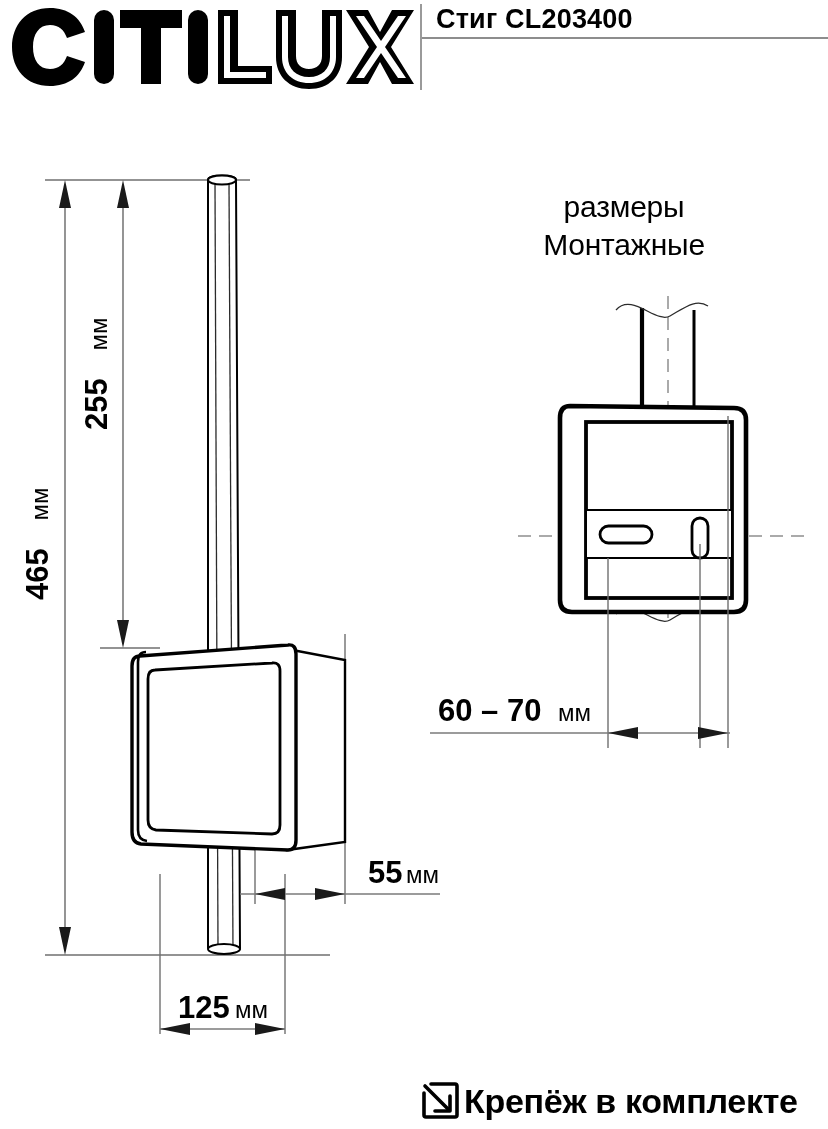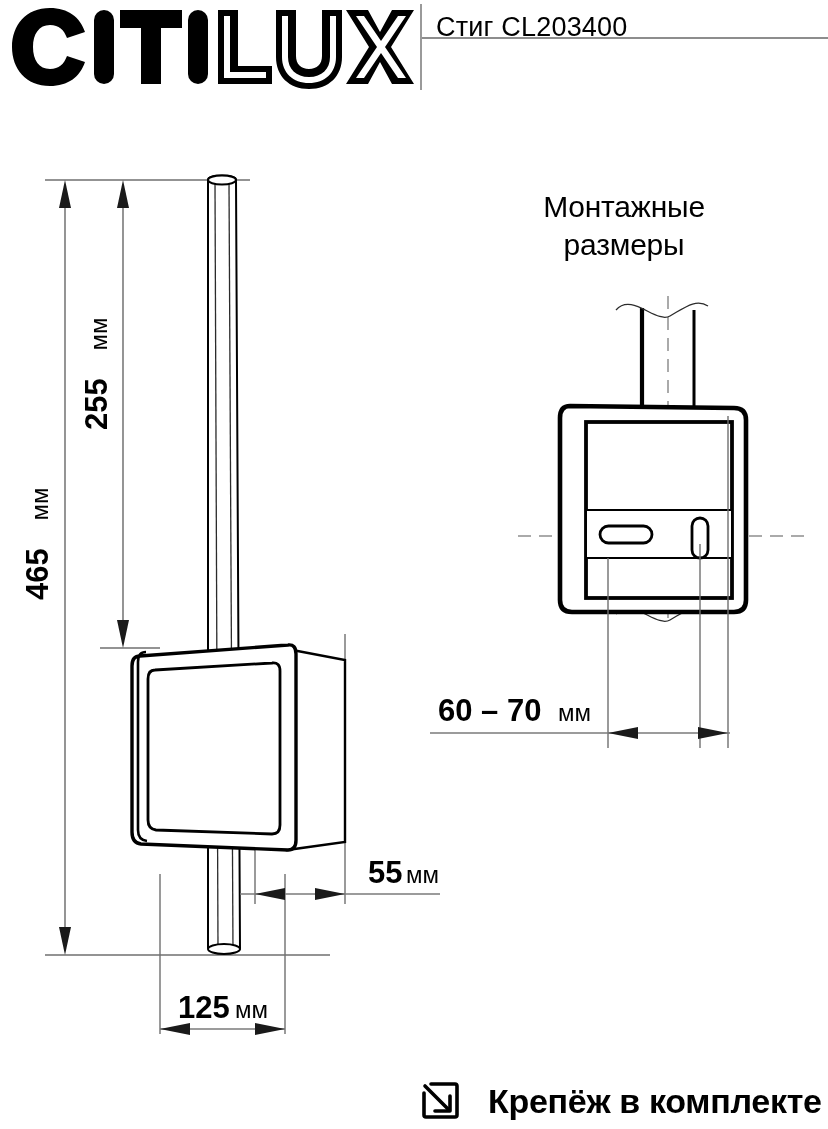--- a/index.html
+++ b/index.html
@@ -30,25 +30,24 @@
   #header-divider {
     position: absolute;
     left: 420px; top: 4px;
     width: 2px; height: 86px;
     background: #9a9a9a;
   }
   #product-name {
     position: absolute;
     left: 436px; top: 3px;
     font-size: 27px;
-    font-weight: 400;
+    font-weight: 700;
     letter-spacing: 0.2px;
     white-space: nowrap;
     line-height: 32px;
-    margin-top: 8px;
   }
   #header-rule {
     position: absolute;
     left: 422px; top: 37px;
     width: 406px; height: 1.5px;
     background: #8d8d8d;
   }
   #drawing-title {
     position: absolute;
     left: 434px; top: 38px;
@@ -101,21 +100,21 @@
     font-weight: 400;
     letter-spacing: -0.2px;
   }
 
   
   #footer-note {
     left: 418px; top: 1073px;
     width: 410px; height: 56px;
     display: flex;
     align-items: center;
-    gap: 26px;
+    gap: 2px;
   }
   #mount-kit-label {
     font-size: 34px;
     font-weight: bold;
     letter-spacing: -0.3px;
     white-space: nowrap;
   }
 </style>
 </head>
 <body>
@@ -228,22 +227,22 @@
       <polygon class="arrow-head" points="255,790 285,784 285,796"></polygon>
       <polygon class="arrow-head" points="345,790 315,784 315,796"></polygon>
       <text class="dim-text" x="368" y="779" font-size="31">55</text>
       <text class="dim-unit" x="406" y="779" font-size="24">мм</text>
     </g>
 
   </svg>
 </div>
 
 <div id="mount-title">
+  <div>размеры</div>
   <div>Монтажные</div>
-  <div>размеры</div>
 </div>
 
 <div id="mount-drawing">
   <svg width="408" height="640" viewBox="0 0 408 640">
 
     <line class="center-line" x1="248" y1="108" x2="248" y2="430"></line>
 
     <line class="center-line" x1="98" y1="348" x2="388" y2="348"></line>
 
     <g>

